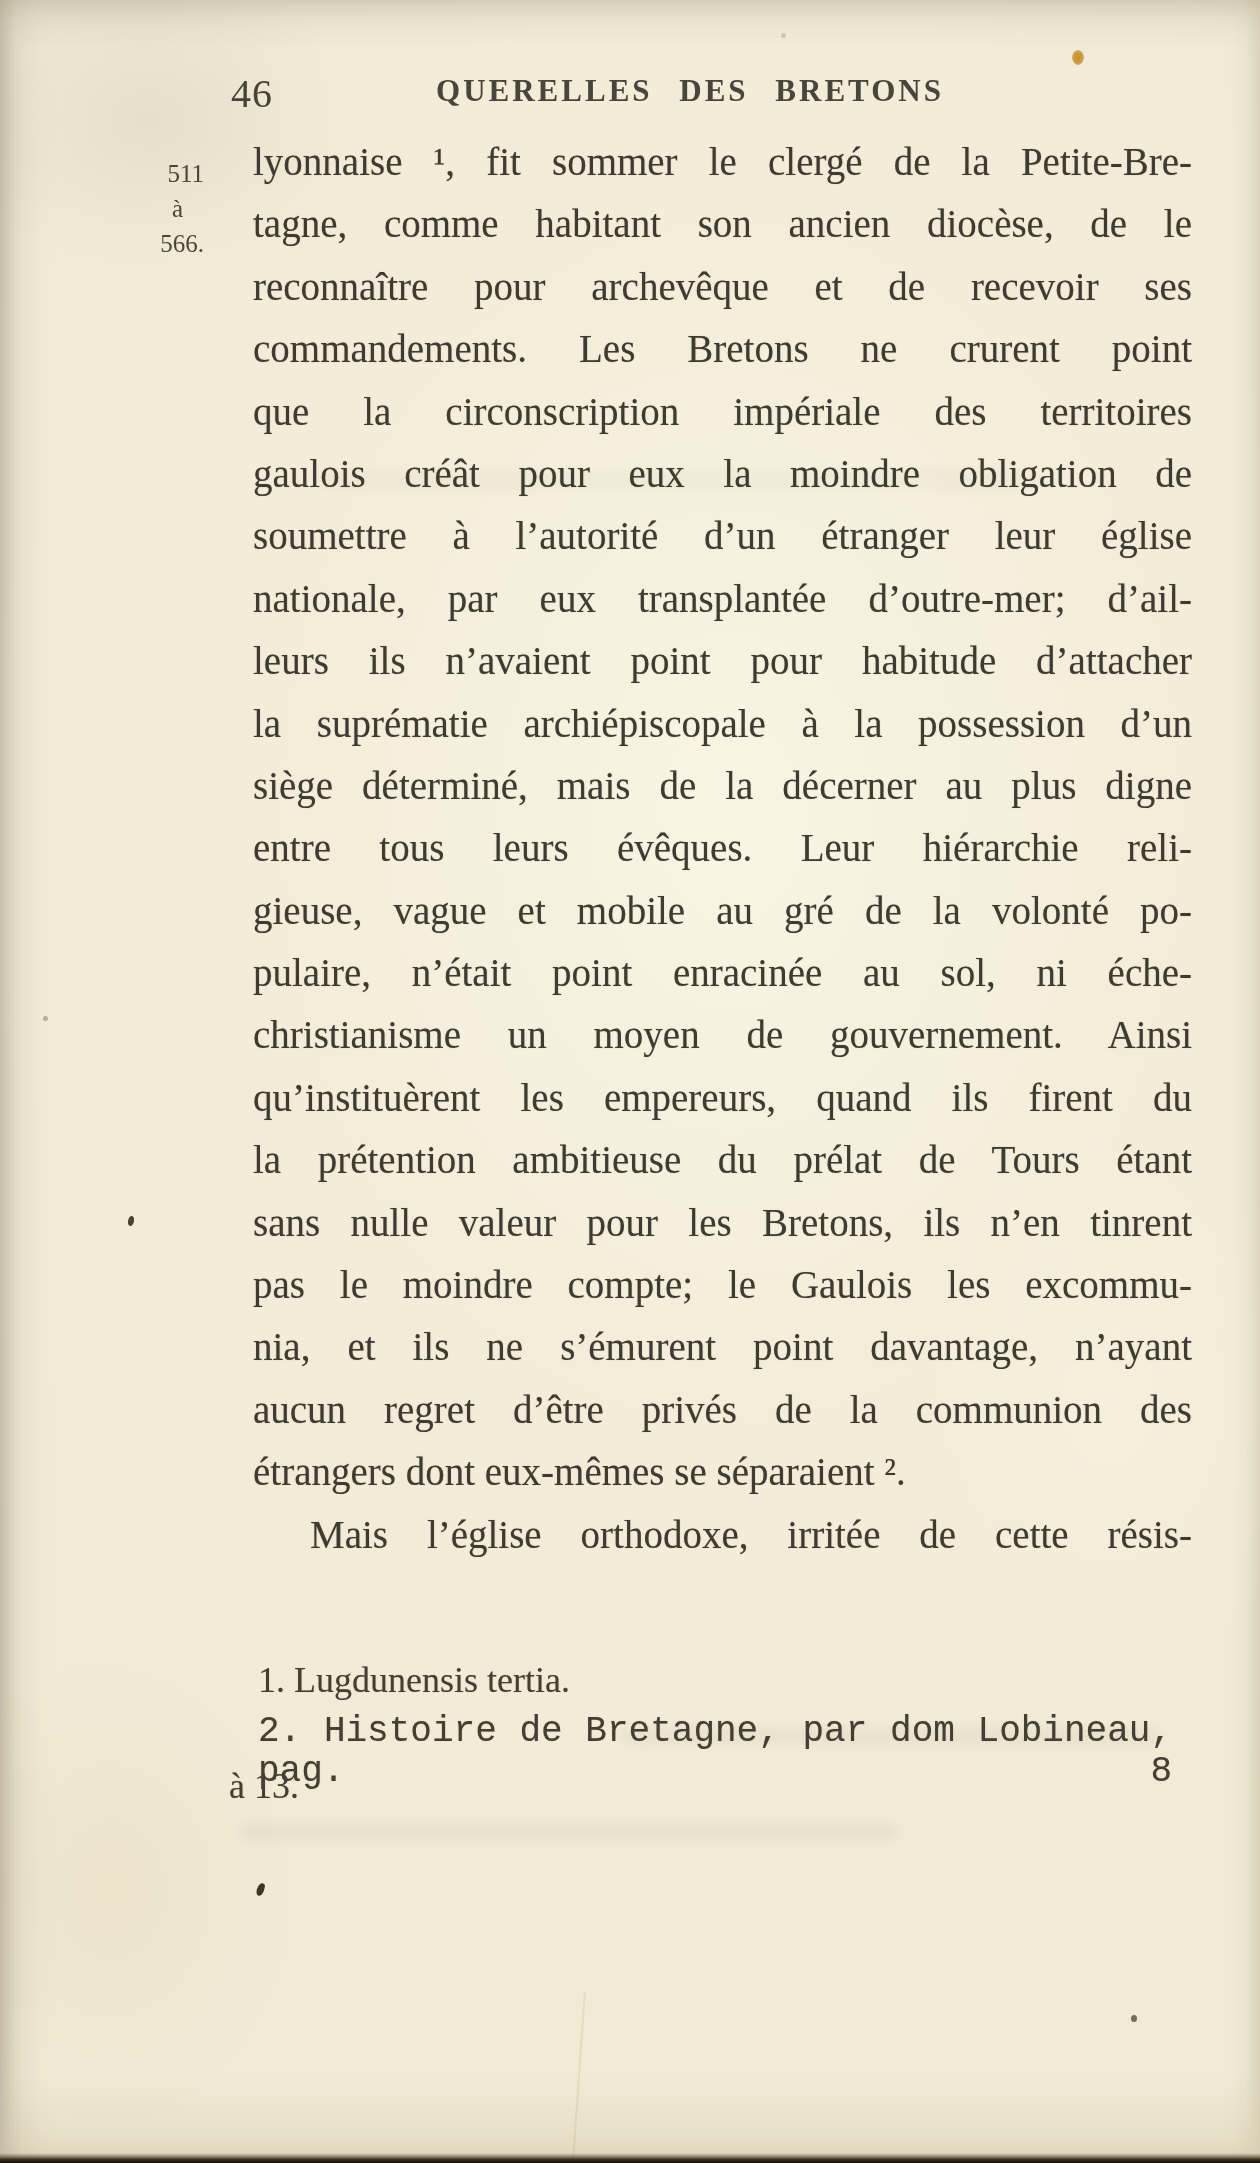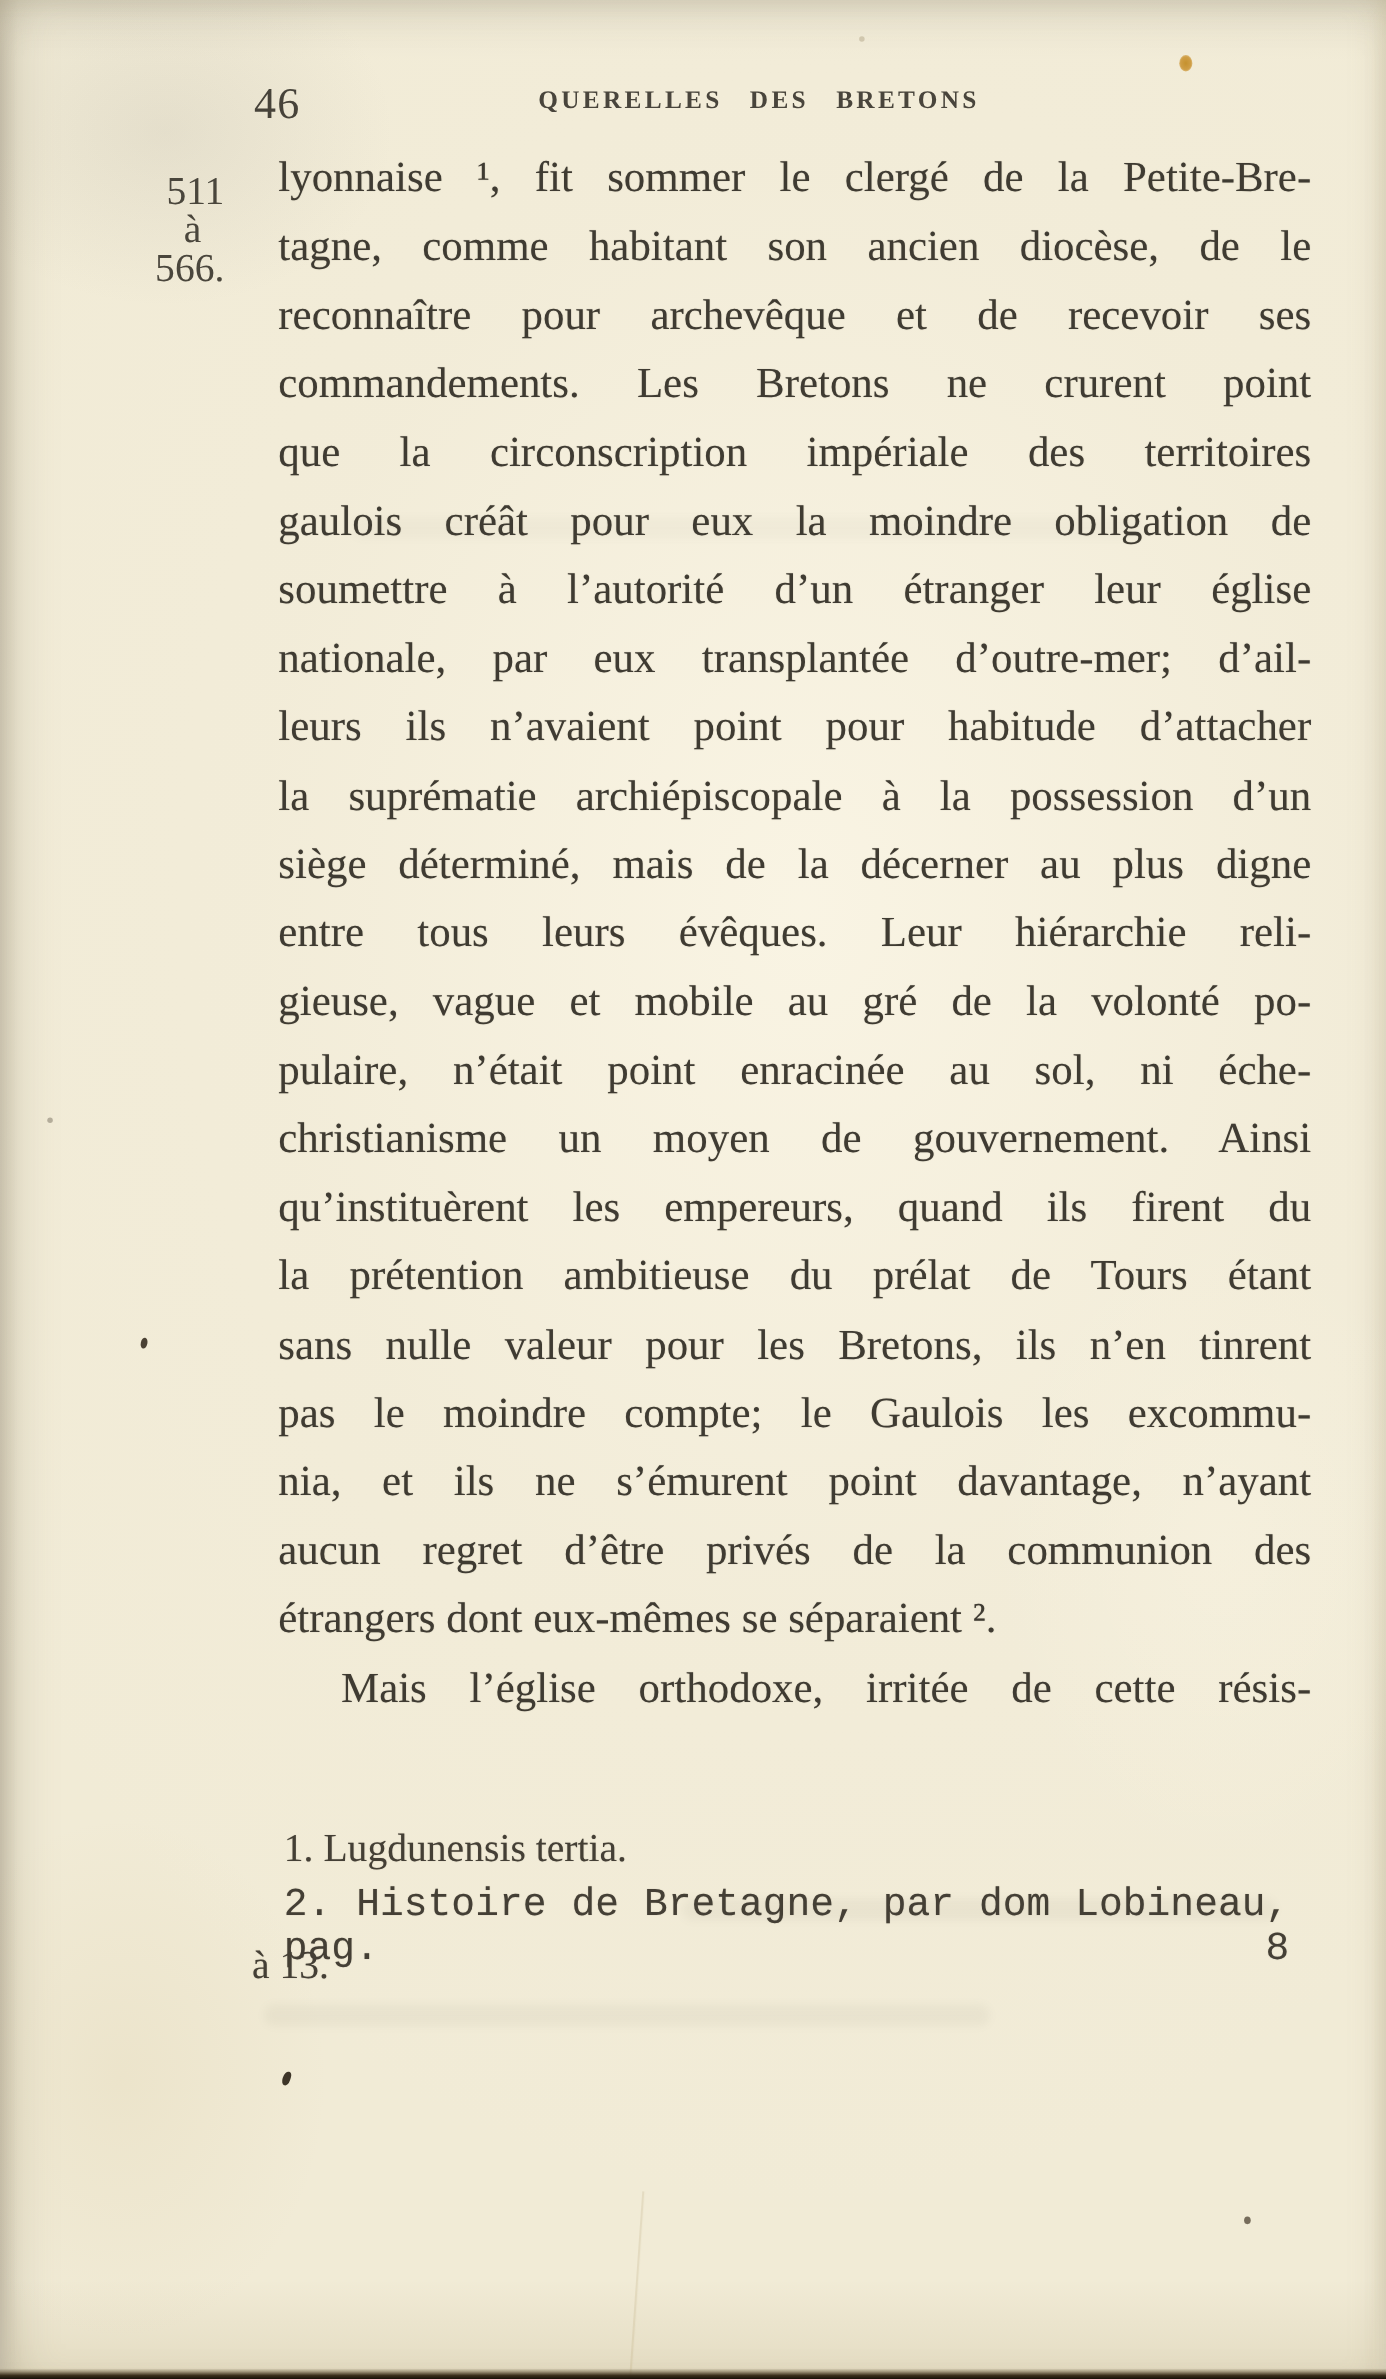--- a/index.html
+++ b/index.html
@@ -24,28 +24,28 @@
     color:#413d34;
   }
   
   .page-number{
     position:absolute;left:231px;top:68px;
     font-size:40px;line-height:52px;color:#47433a;
     letter-spacing:1px;
   }
   .running-head{
     position:absolute;left:233px;top:74px;width:914px;
-    text-align:center;font-size:23px;line-height:34px;
+    text-align:center;font-size:31px;line-height:34px;
     font-weight:bold;color:#49453c;
     letter-spacing:3px;word-spacing:16px;
   }
   
   .margin-note{
     position:absolute;left:112px;top:156px;width:92px;
-    text-align:right;font-size:36px;line-height:35px;color:#4a463c;
+    text-align:right;font-size:25px;line-height:35px;color:#4a463c;
   }
   .margin-note .mid{padding-right:21px;}
   
   .body-text{
     position:absolute;left:233px;top:131px;width:939px;
     font-size:39px;color:#3f3b32;margin-left:20px;
   }
   .bl{
     height:62.4px;line-height:62.4px;
     text-align:justify;text-align-last:justify;

